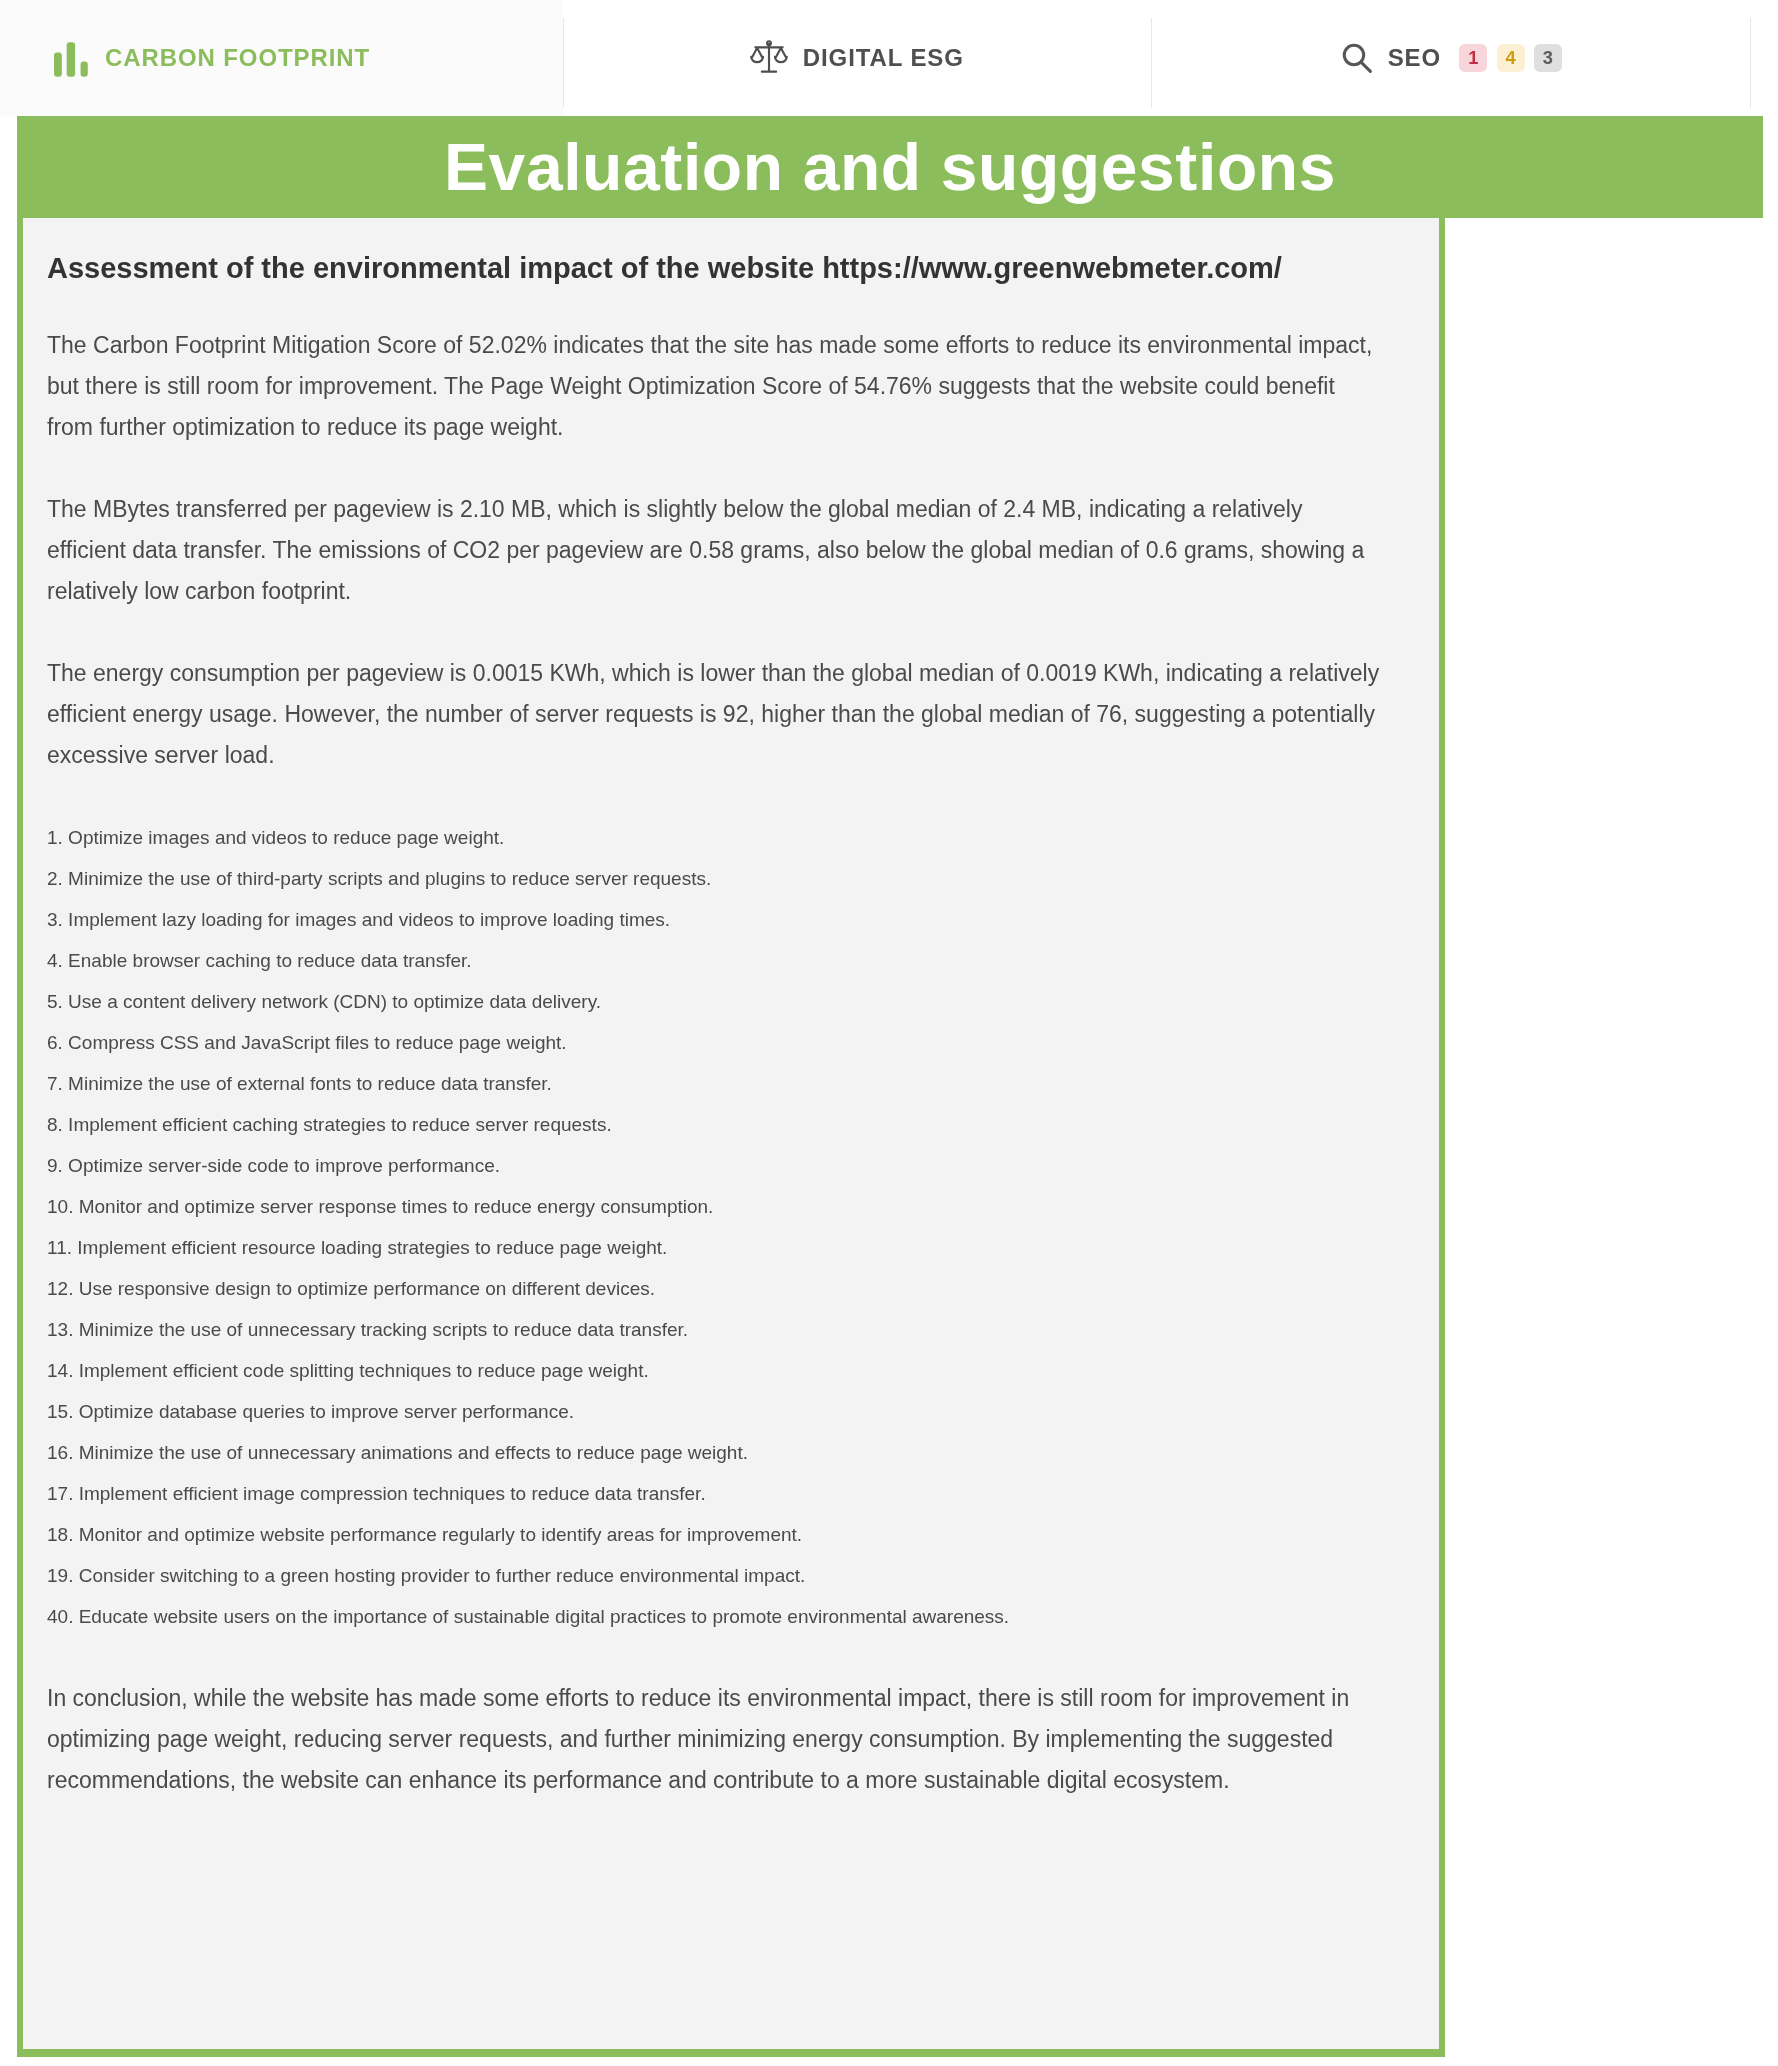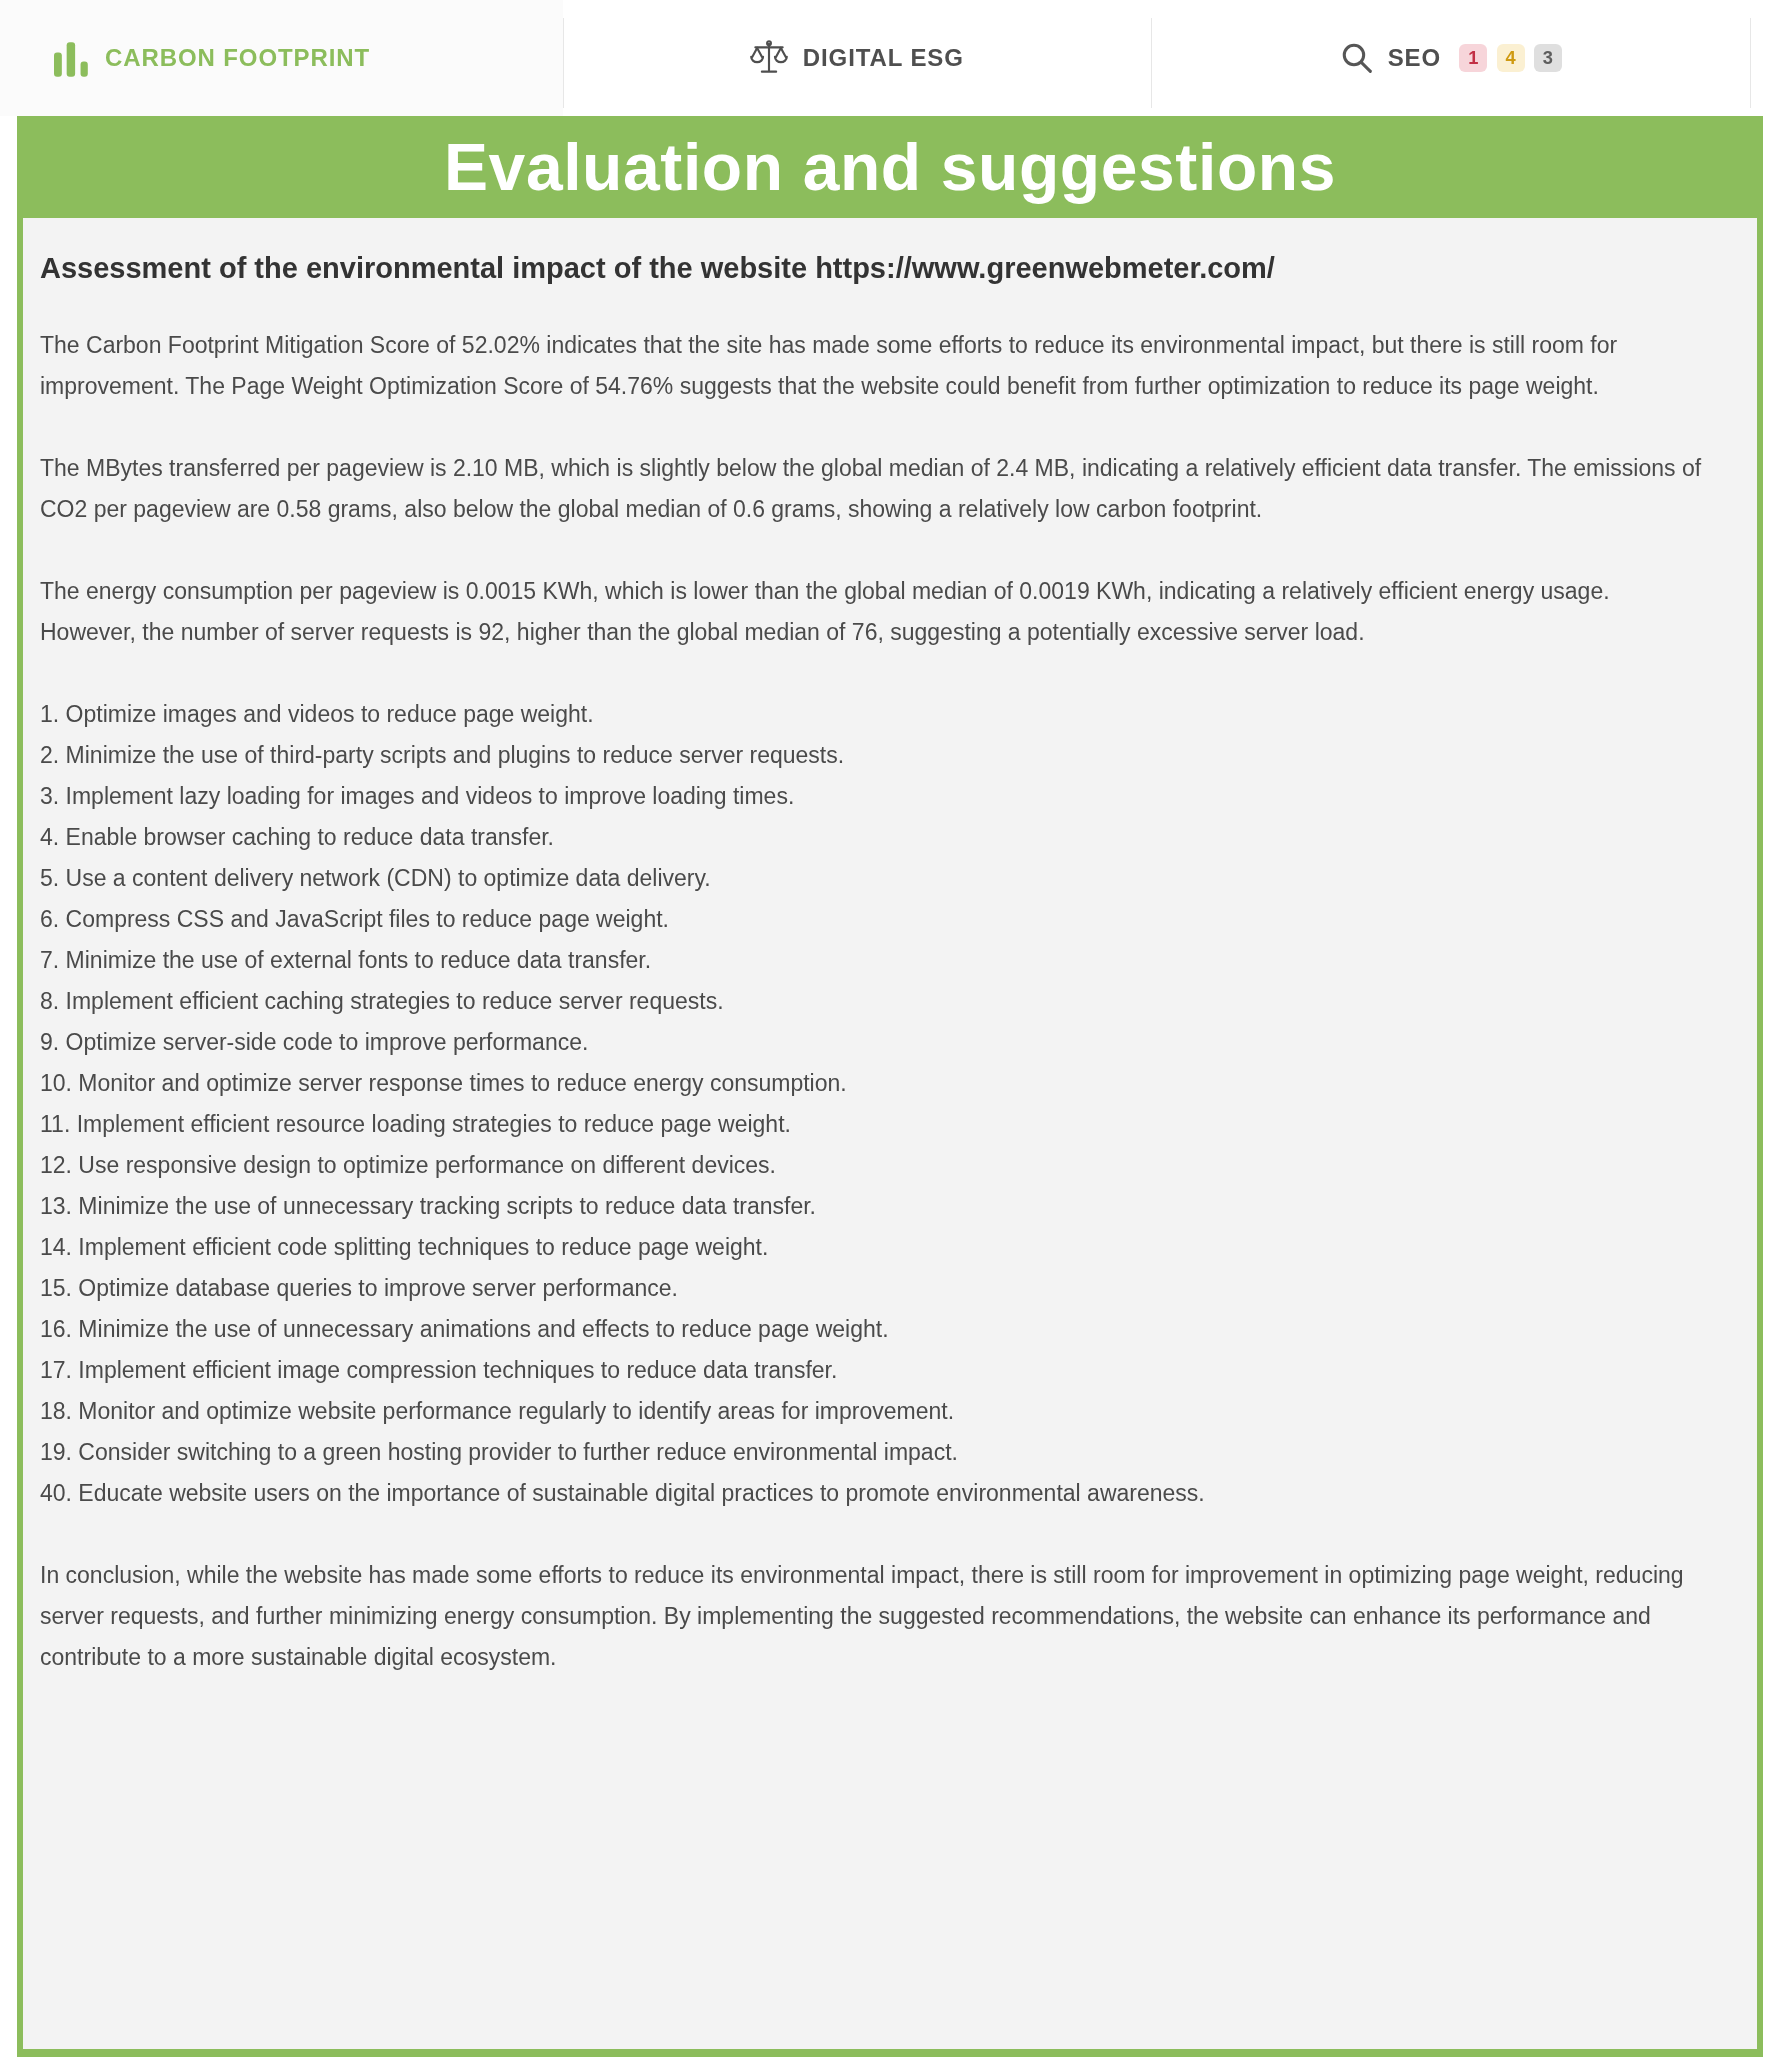--- a/index.html
+++ b/index.html
@@ -26,29 +26,29 @@
   .badge-gray  { color:#5d5d5d; background:#dfdfdf; }
 
   .icon { flex:0 0 auto; display:block; }
 
   
   .hero { position:absolute; left:17px; top:116px; width:1746px; height:102px;
           background:#8cbd5c; display:flex; align-items:center; justify-content:center; }
   .hero-title { color:#ffffff; font-size:66px; font-weight:700; letter-spacing:0.6px; }
 
   
-  .panel { position:absolute; left:17px; top:218px; width:1746px; min-height:1839px;
+  .panel { position:absolute; left:17px; top:218px; width:1428px; min-height:1839px;
            background:#f3f3f3;
            border-left:6.1px solid #8cbd5c; border-right:6.1px solid #8cbd5c;
            border-bottom:8.5px solid #8cbd5c;
-           padding:34px 55px 49px 17px; }
+           padding:34px 55px 49px 24px; }
   .report-heading { font-size:29px; font-weight:600; color:#333333; margin-bottom:40px; }
   .para { font-size:23px; line-height:41px; color:#4a4a4a; margin-bottom:41px; }
   .para:last-child { margin-bottom:3px; }
-  .suggestions-list > div { font-size:23px; line-height:41px; color:#4a4a4a; }
+  .suggestions-list > div { font-size:19px; line-height:41px; color:#4a4a4a; }
 </style>
 </head>
 <body>
 
 <div class="tabbar">
 
   <div class="tab tab-carbon">
     <svg class="icon" width="35" height="38" viewBox="0 0 58 62">
       <rect x="0" y="22" width="13" height="40" rx="5" fill="#8cbd5c"></rect>
       <rect x="21" y="5" width="14" height="57" rx="5" fill="#8cbd5c"></rect>

